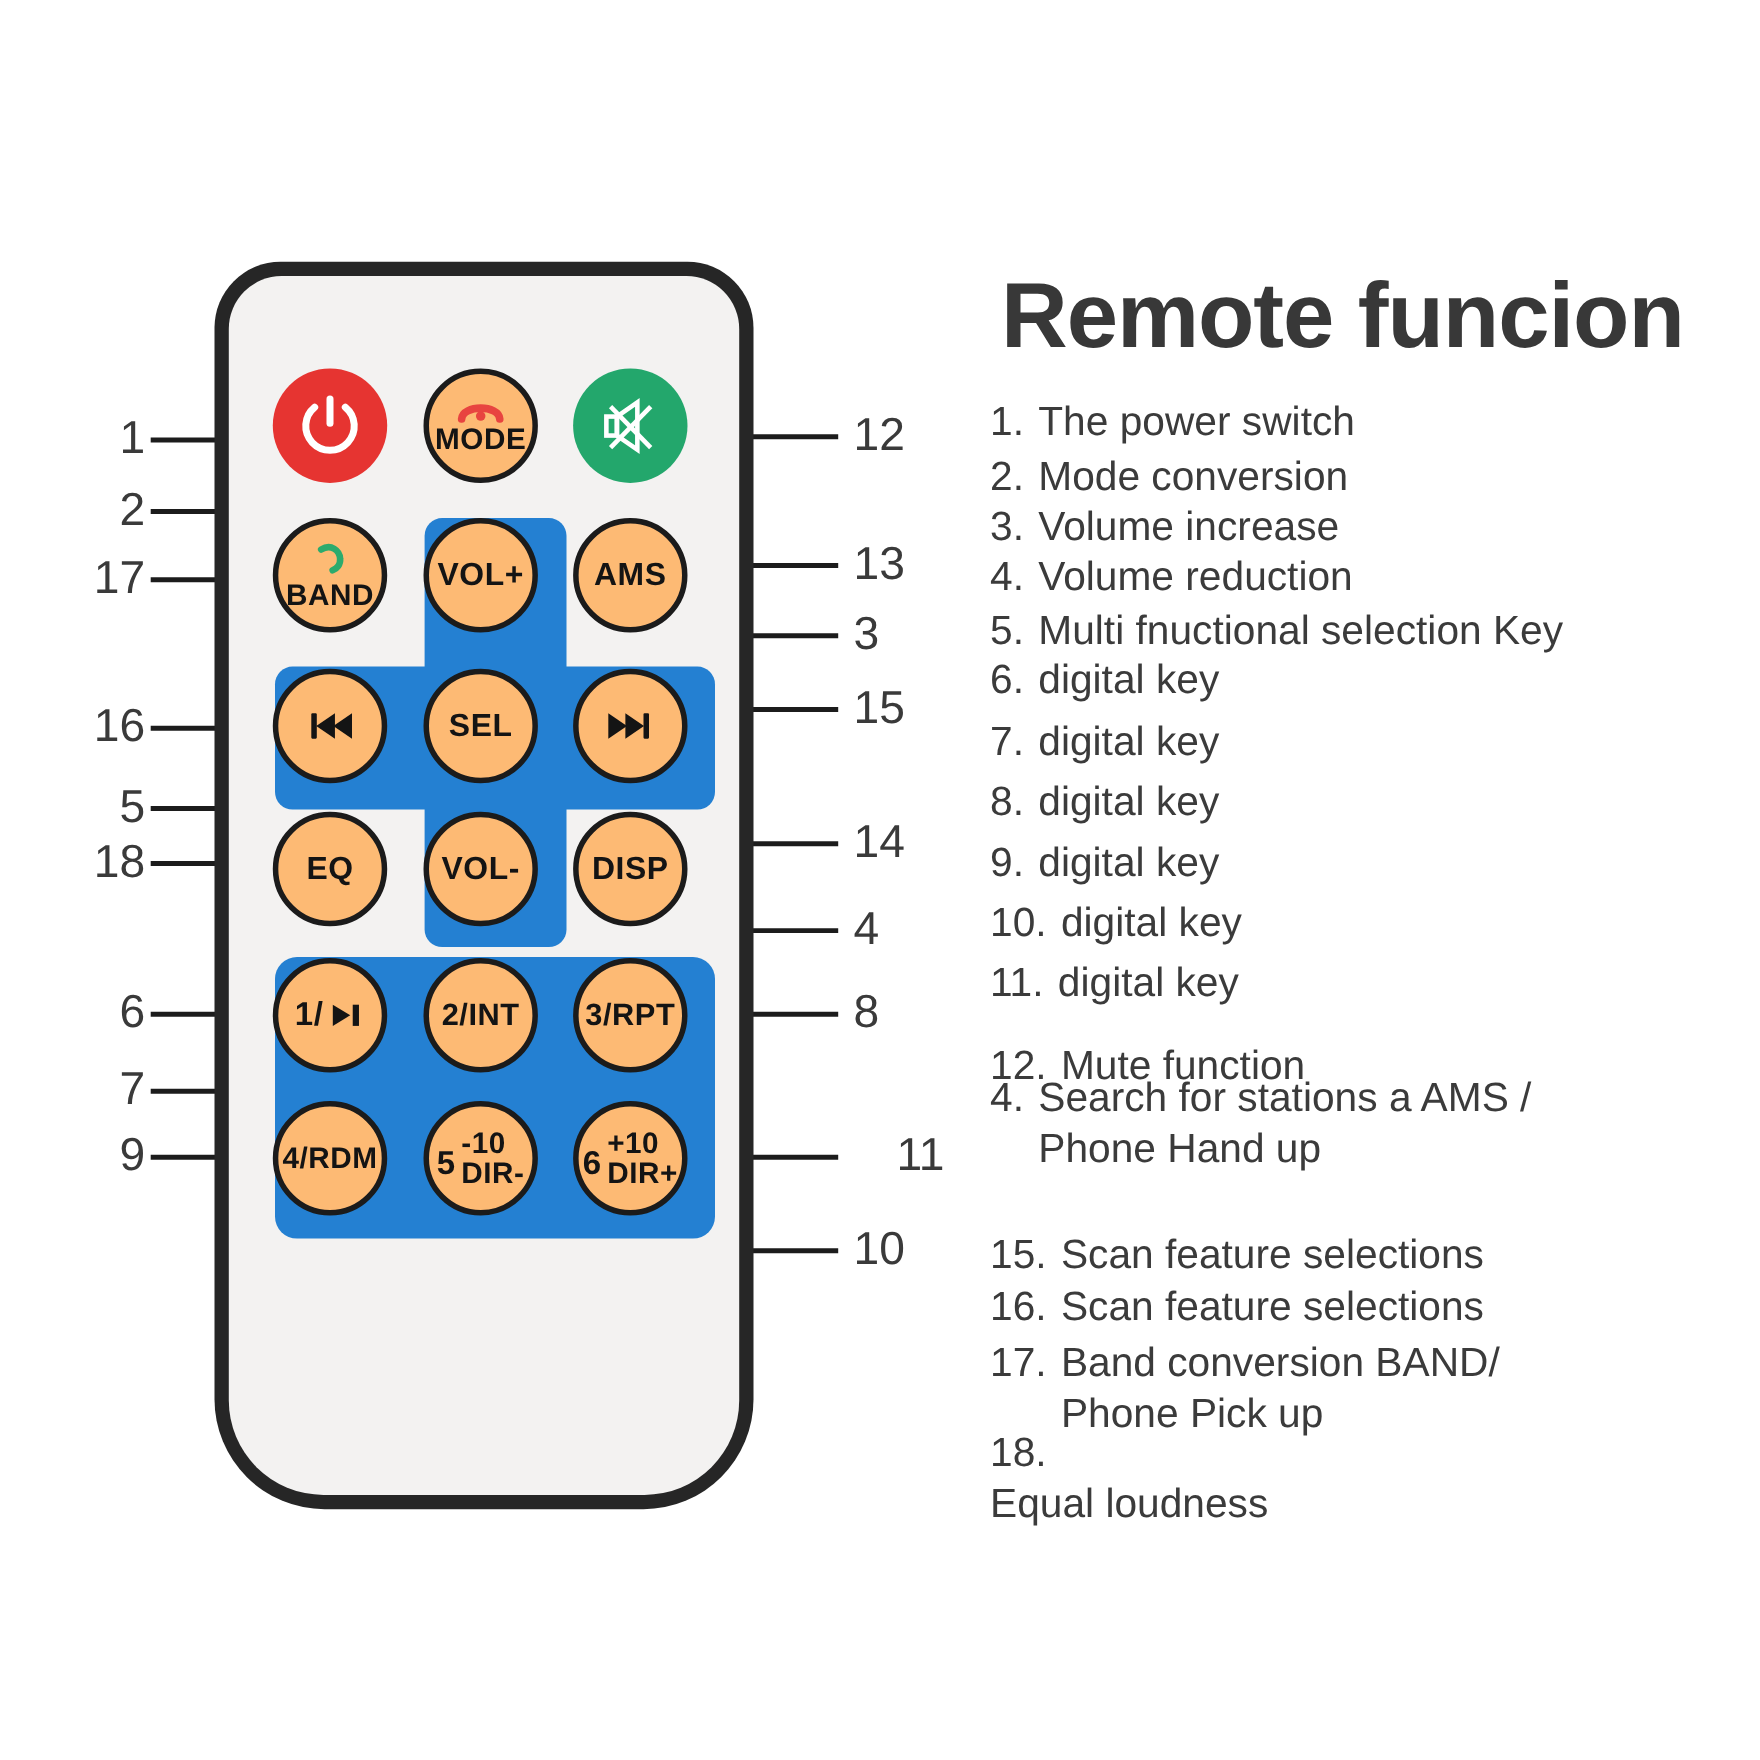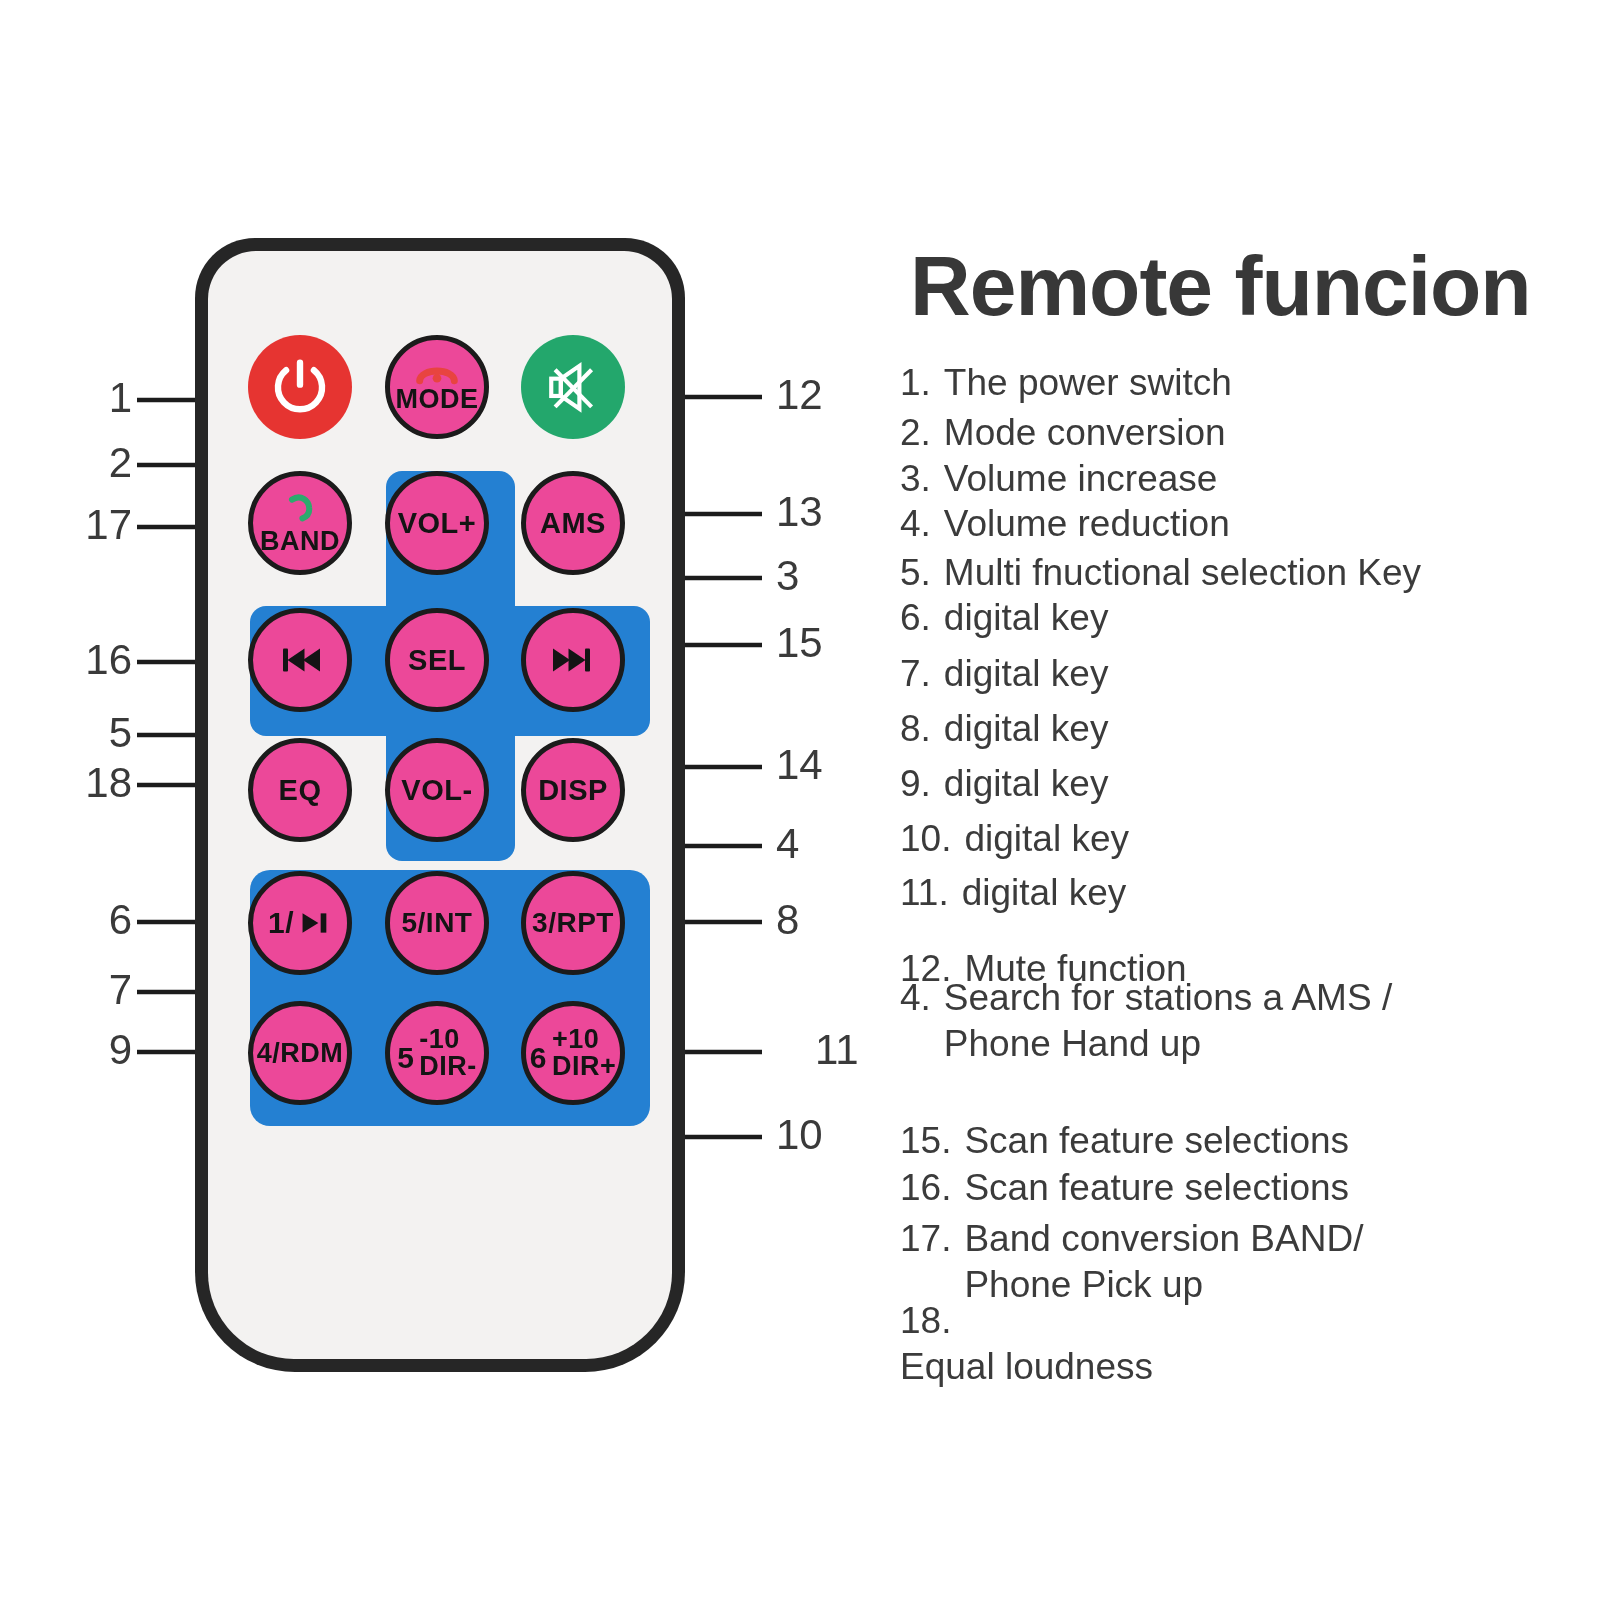--- a/index.html
+++ b/index.html
@@ -16,21 +16,21 @@
   .co-r{left:776px;text-align:left;}
 
   
   .remote{position:absolute;left:195px;top:238px;width:490px;height:1134px;background:#262626;border-radius:60px 60px 100px 100px;}
   .face{position:absolute;left:13px;top:13px;width:464px;height:1108px;background:#f3f2f1;border-radius:48px 48px 86px 86px;}
   .bluepad{position:absolute;background:#2480d2;}
   .bp-v{left:178px;top:220px;width:129px;height:390px;border-radius:16px;}
   .bp-h{left:42px;top:355px;width:400px;height:130px;border-radius:16px;}
   .bp-big{left:42px;top:619px;width:400px;height:256px;border-radius:20px;}
 
-  .btn{position:absolute;width:104px;height:104px;border-radius:50%;background:#ec4899;border:5px solid #1b1b1b;
+  .btn{position:absolute;width:104px;height:104px;border-radius:50%;background:#fdba74;border:5px solid #1b1b1b;
        box-sizing:border-box;display:flex;flex-direction:column;align-items:center;justify-content:center;
        font-weight:bold;color:#141414;font-size:29px;letter-spacing:0.5px;}
   .btn-flat{border:none;}
   .btn-power{background:#e63431;}
   .btn-mute{background:#23a76c;}
   .btn .cap{line-height:30px;}
   .mode-cap{font-size:27px;margin-top:-2px;}
   .band-cap{font-size:27px;margin-top:-4px;}
   .krow{flex-direction:row;gap:6px;}
   .k56{display:flex;flex-direction:row;align-items:center;gap:5px;}
@@ -148,21 +148,21 @@
     <div class="btn krow" style="left:53px;top:633px;">
       <span class="cap" style="font-size:30px;">1/</span>
       <svg width="34" height="34" viewBox="0 0 60 60" style="margin-left:-2px;">
         <g fill="#141414">
           <polygon points="8,13 8,47 36,30"></polygon>
           <rect x="40" y="13" width="10" height="34"></rect>
         </g>
       </svg>
     </div>
     <div class="btn" style="left:190px;top:633px;font-size:28px;">
-      <span class="cap">5/INT</span>
+      <span class="cap">2/INT</span>
     </div>
     <div class="btn" style="left:326px;top:633px;font-size:28px;">
       <span class="cap">3/RPT</span>
     </div>
 
     <div class="btn" style="left:53px;top:763px;font-size:27px;">
       <span class="cap">4/RDM</span>
     </div>
     <div class="btn" style="left:190px;top:763px;">
       <span class="k56">

